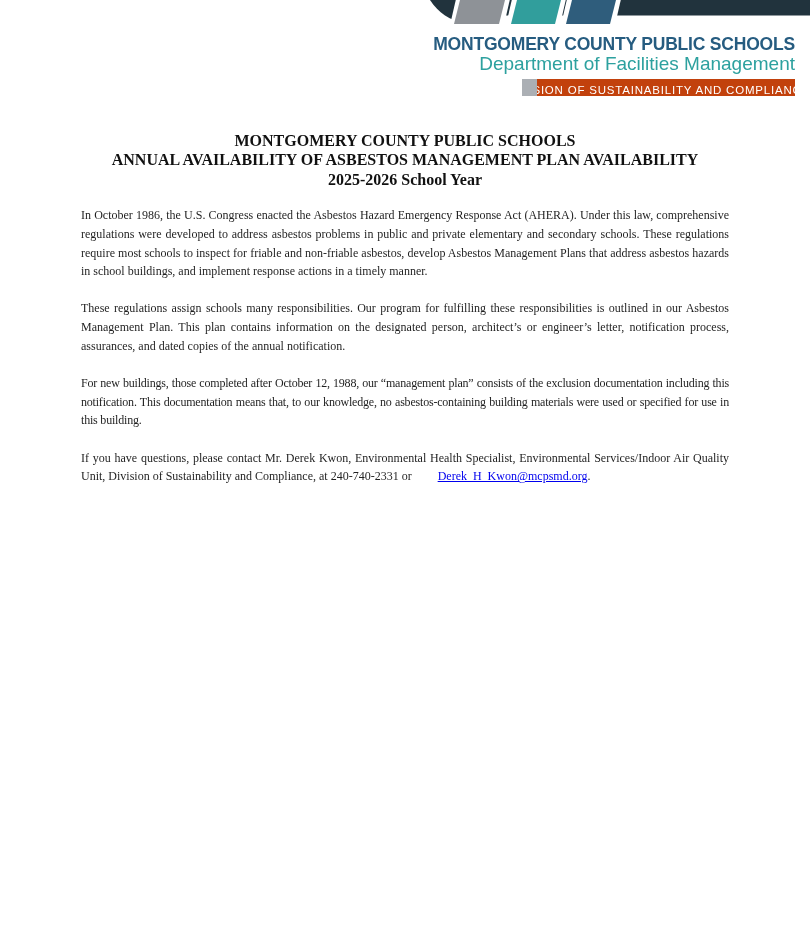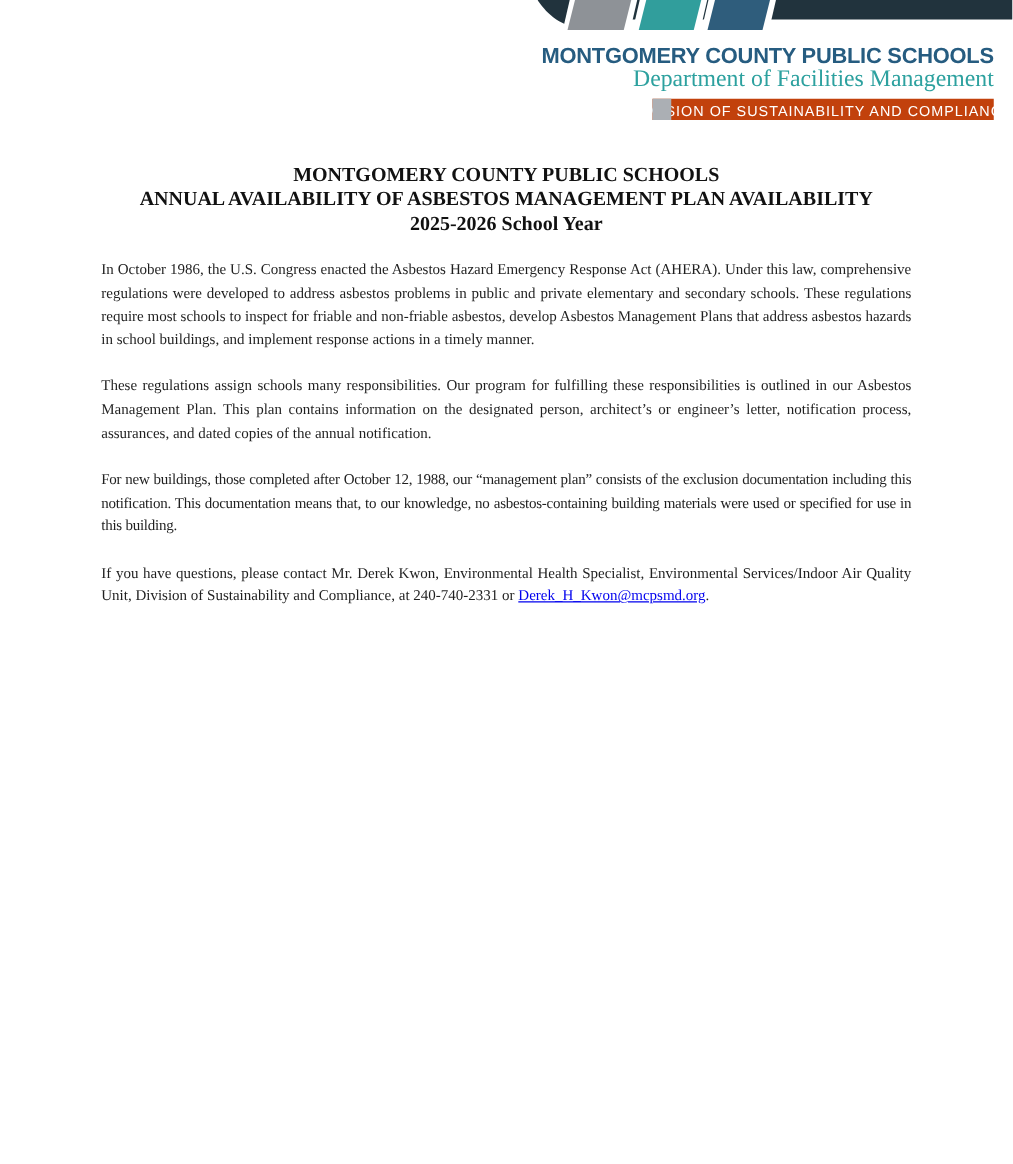--- a/index.html
+++ b/index.html
@@ -19,21 +19,21 @@
   .org-name{
     position:absolute; top:35px; right:15px;
     font-family:"Liberation Sans", sans-serif;
     font-weight:bold; font-size:17.5px; line-height:18px;
     letter-spacing:-0.2px;
     color:#265c80;
     white-space:nowrap;
   }
   .dept-name{
     position:absolute; top:53px; right:15px;
-    font-family:Liberation Serif, serif;
+    font-family:Liberation Sans, sans-serif;
     font-size:19px; line-height:22px;
     color:#2da19f;
     white-space:nowrap;
     margin-left:44px;
   }
   .division-bar{
     position:absolute; top:79px; right:15px;
     width:273px; height:16.5px;
     background:#c2410c;
     display:flex; align-items:flex-end; justify-content:center;
@@ -106,15 +106,15 @@
     <div>2025-2026 School Year</div>
   </div>
 
   <p>In October 1986, the U.S. Congress enacted the Asbestos Hazard Emergency Response Act (AHERA). Under this law, comprehensive regulations were developed to address asbestos problems in public and private elementary and secondary schools. These regulations require most schools to inspect for friable and non-friable asbestos, develop Asbestos Management Plans that address asbestos hazards in school buildings, and implement response actions in a timely manner.</p>
 
   <p>These regulations assign schools many responsibilities. Our program for fulfilling these responsibilities is outlined in our Asbestos Management Plan. This plan contains information on the designated person, architect’s or engineer’s letter, notification process, assurances, and dated copies of the annual notification.</p>
 
   <p class="strong">For new buildings, those completed after October 12, 1988, our “management plan” consists of the exclusion documentation including this notification.  This documentation means that, to our knowledge, no asbestos-containing building materials were used or specified for use in this building.</p>
 
 
-  <p><span>If you have questions, please contact Mr. Derek Kwon, Environmental Health Specialist, Environmental Services/Indoor Air Quality Unit, Division of Sustainability and Compliance, at 240-740-2331 or </span><a class="email-link" id="email-link" style="color: rgb(0, 0, 238);">Derek_H_Kwon@mcpsmd.org</a><span>.</span></p>
+  <p><span>If you have questions, please contact Mr. Derek Kwon, Environmental Health Specialist, Environmental Services/Indoor Air Quality Unit, Division of Sustainability and Compliance, at 240-740-2331 or </span><a class="email-link" id="email-link" style="color: rgb(0, 0, 238); margin-left: 23px;">Derek_H_Kwon@mcpsmd.org</a><span>.</span></p>
 
 </div>
 
 </body></html>

